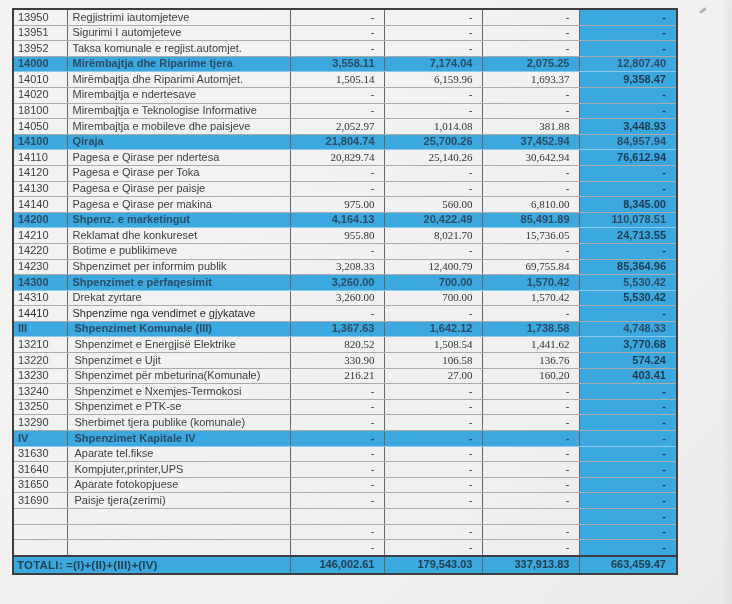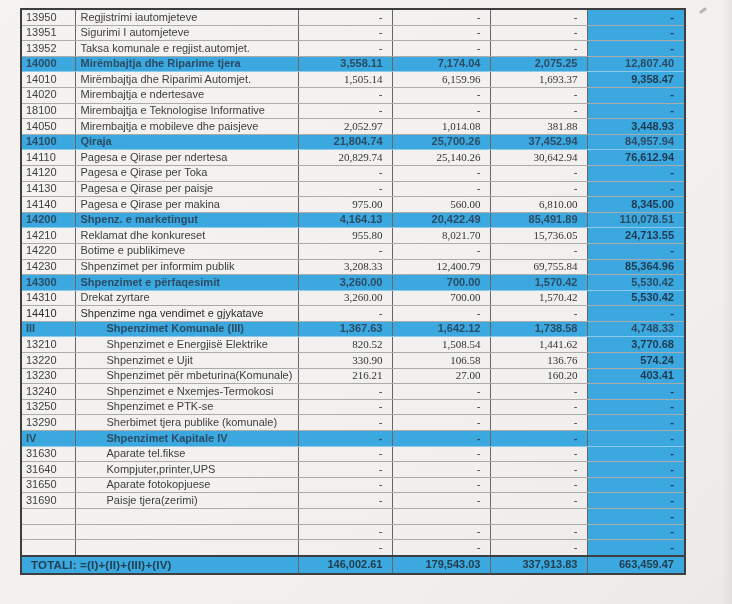--- a/index.html
+++ b/index.html
@@ -12,21 +12,21 @@
   }
   .scan-shadow{
     position:absolute;top:0;right:0;width:10px;height:100%;
     background:linear-gradient(to right,rgba(0,0,0,0),rgba(0,0,0,0.05));
   }
   .speck{
     position:absolute;top:9px;left:699px;width:8px;height:3px;
     background:#9a9a9a;transform:rotate(-35deg);border-radius:2px;opacity:.7;
   }
   table.sheet{
-    position:absolute;left:20px;top:8px;
+    position:absolute;left:12px;top:8px;
     width:664px;
     border-collapse:collapse;
     table-layout:fixed;
     border:2px solid #3e3e3e;
   }
   .sheet td{
     height:14.6px;
     padding:0;
     overflow:hidden;
     white-space:nowrap;
@@ -34,21 +34,21 @@
     border-bottom:1px solid #ababab;
     border-left:1px solid #666;
     border-right:1px solid #666;
     font-size:11px;
     line-height:1.05;
     color:#3e3e3e;
     vertical-align:middle;
   }
   .sheet td.code{padding-left:4px;}
   .sheet td.desc{padding-left:5px;}
-  .sheet td.desc.ind{padding-left:31px;margin-top:36px;}
+  .sheet td.desc.ind{padding-left:7px;margin-top:36px;}
   .sheet td.bold{font-weight:normal;color:#2c2c2c;}
   .sheet td.num{
     text-align:right;
     padding-right:9px;
     font-family:"Liberation Serif",serif;
     font-size:11px;
     color:#333;
   }
   
   .sheet td.c4{
@@ -71,21 +71,21 @@
   .sheet tr.section td.num{font-size:11px;margin-top:12px;}
   
   .sheet tr.total td{
     background:#3ca8e0;
     font-family:"Liberation Sans",sans-serif;
     font-weight:bold;
     color:#21404f;
     border-top:2px solid #3e3e3e;
     height:16px;
   }
-  .sheet tr.total td.lbl{padding-left:9px;font-size:11.5px;letter-spacing:.2px;}
+  .sheet tr.total td.lbl{padding-left:3px;font-size:11.5px;letter-spacing:.2px;}
   .sheet tr.total td.num{font-size:11px;}
 </style>
 </head>
 <body>
 
 <div class="page">
   <div class="scan-shadow"></div>
   <div class="speck"></div>
 
   <table class="sheet">

